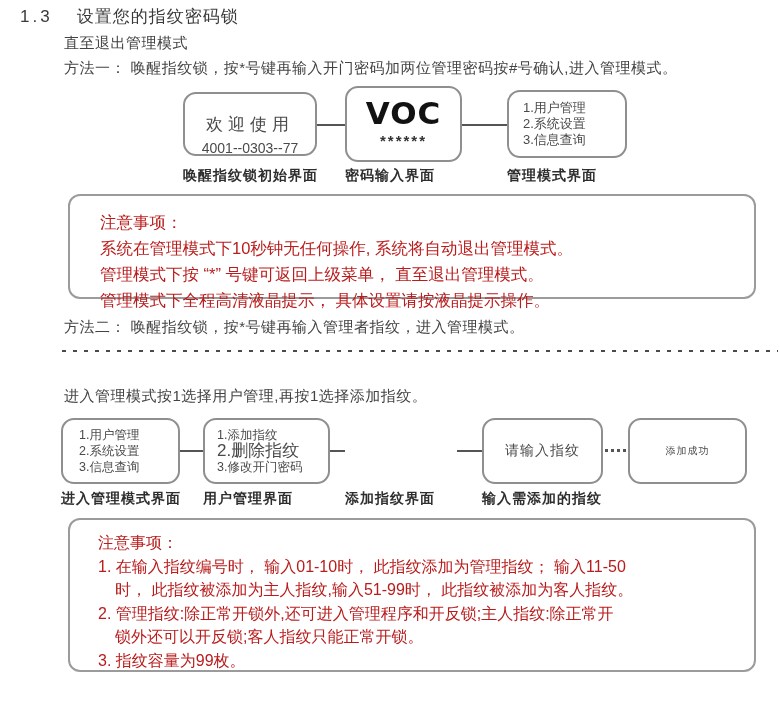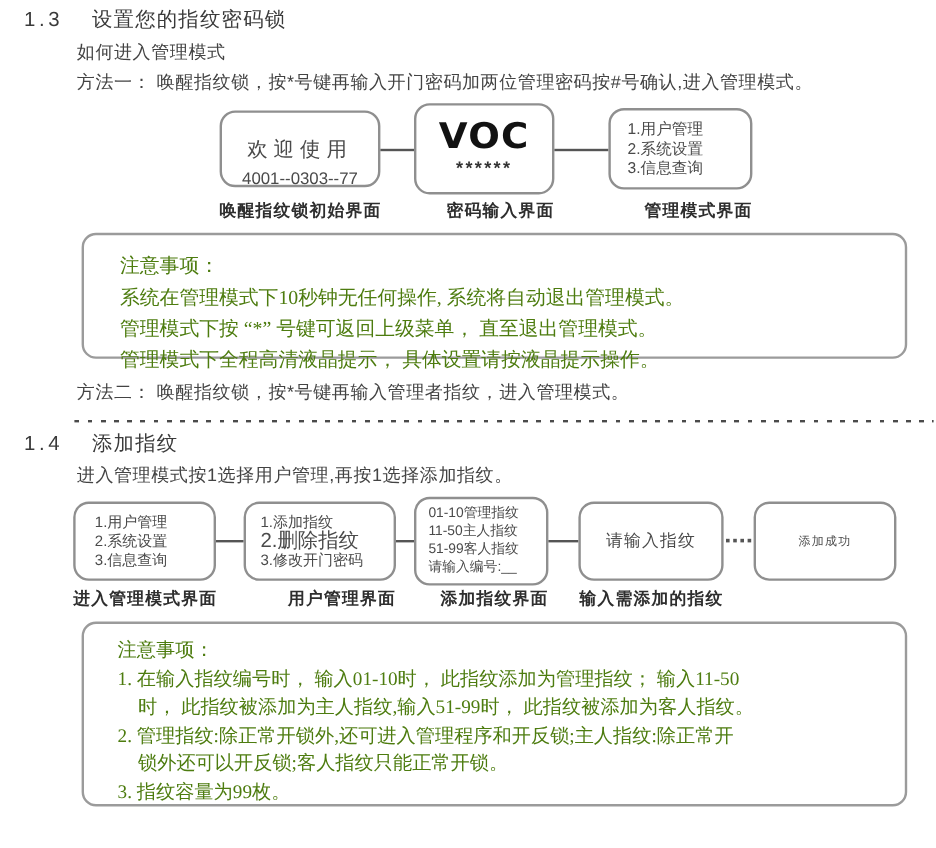--- a/index.html
+++ b/index.html
@@ -33,21 +33,21 @@
   }
   .flow-box.left-align { align-items: flex-start; }
   .fb-line { color: #4a4a4a; }
   .connector { position: absolute; border-top: 2px solid #555; }
   .connector.dotted { border-top: 3px dotted #555; }
   .box-label {
     position: absolute;
     font-size: 14px;
     font-weight: bold;
     color: #2e2e2e;
-    text-align: right;
+    text-align: left;
     letter-spacing: 1px;
     white-space: nowrap;
   }
 
   
   .voc-logo {
     font-family: "DejaVu Sans", sans-serif;
     font-weight: 900;
     font-size: 31px;
     line-height: 30px;
@@ -56,22 +56,22 @@
     transform: scaleY(0.95);
   }
   .voc-stars { font-size: 15px; font-weight: bold; letter-spacing: 2px; color: #333; margin-top: 3px; }
 
   
   .notes-box {
     position: absolute;
     border: 2px solid #9b9b9b;
     border-radius: 12px;
     background: #fff;
-    font-family: Liberation Serif, serif;
-    color: #4d7c0f;
+    font-family: Liberation Sans, sans-serif;
+    color: #b91c1c;
   }
   .notes-box .note-line { white-space: nowrap; }
   #notes1 { padding: 13px 10px 0 30px; font-size: 16.5px; line-height: 26px; }
   #notes2 { padding: 11px 10px 0 28px; font-size: 16px; line-height: 23.5px; }
   #notes2 .cont { padding-left: 17px; }
 
   .dash-sep {
     position: absolute;
     height: 2px;
     background-image: repeating-linear-gradient(to right, #4a4a4a 0 4px, transparent 4px 11px);
@@ -81,21 +81,21 @@
 </style>
 </head>
 <body>
 
 <div class="page">
 
   <div class="abs sec-head" style="left:20px; top:5px;">
     <span class="sec-num">1.3</span><span>设置您的指纹密码锁</span>
   </div>
 
-  <div class="abs body-line" style="left:64px; top:34px;">如何进入管理模式</div>
+  <div class="abs body-line" style="left:64px; top:34px;">直至退出管理模式</div>
   <div class="abs body-line" style="left:64px; top:59px;">方法一： 唤醒指纹锁，按*号键再输入开门密码加两位管理密码按#号确认,进入管理模式。</div>
 
   <div class="flow-box" style="left:183px; top:92px; width:134px; height:64px;">
     <div class="fb-line wide-ls" style="font-size:17px;">欢迎使用</div>
     <div class="fb-line" style="font-size:14px; margin-top:4px;">4001--0303--77</div>
   </div>
   <div class="connector" style="left:317px; top:124px; width:28px;"></div>
 
   <div class="flow-box" style="left:345px; top:86px; width:117px; height:76px;">
     <div class="voc-logo">VOC</div>
@@ -117,45 +117,36 @@
     <div class="note-line">注意事项：</div>
     <div class="note-line">系统在管理模式下10秒钟无任何操作, 系统将自动退出管理模式。</div>
     <div class="note-line">管理模式下按 “*” 号键可返回上级菜单， 直至退出管理模式。</div>
     <div class="note-line">管理模式下全程高清液晶提示， 具体设置请按液晶提示操作。</div>
   </div>
 
   <div class="abs body-line" style="left:64px; top:318px;">方法二： 唤醒指纹锁，按*号键再输入管理者指纹，进入管理模式。</div>
 
   <div class="dash-sep" style="left:62px; top:350px; width:716px;"></div>
 
-  <div class="abs sec-head" style="left:20px; top:358px;">
-    <span class="sec-num">1.4</span><span>添加指纹</span>
-  </div>
   <div class="abs body-line" style="left:64px; top:387px;">进入管理模式按1选择用户管理,再按1选择添加指纹。</div>
 
   <div class="flow-box left-align" style="left:61px; top:418px; width:119px; height:66px; padding-left:16px;">
     <div class="fb-line" style="font-size:12.5px; line-height:16px;">1.用户管理</div>
     <div class="fb-line" style="font-size:12.5px; line-height:16px;">2.系统设置</div>
     <div class="fb-line" style="font-size:12.5px; line-height:16px;">3.信息查询</div>
   </div>
   <div class="connector" style="left:180px; top:450px; width:23px;"></div>
 
   <div class="flow-box left-align" style="left:203px; top:418px; width:127px; height:66px; padding-left:12px;">
     <div class="fb-line" style="font-size:12.5px; line-height:16px;">1.添加指纹</div>
     <div class="fb-line" style="font-size:17px; line-height:16px;">2.删除指纹</div>
     <div class="fb-line" style="font-size:12.5px; line-height:16px;">3.修改开门密码</div>
   </div>
   <div class="connector" style="left:330px; top:450px; width:15px;"></div>
 
-  <div class="flow-box left-align" style="left:345px; top:414px; width:112px; height:74px; padding-left:10px;">
-    <div class="fb-line" style="font-size:11.5px; line-height:15px;">01-10管理指纹</div>
-    <div class="fb-line" style="font-size:11.5px; line-height:15px;">11-50主人指纹</div>
-    <div class="fb-line" style="font-size:11.5px; line-height:15px;">51-99客人指纹</div>
-    <div class="fb-line" style="font-size:11.5px; line-height:15px;">请输入编号:__</div>
-  </div>
   <div class="connector" style="left:457px; top:450px; width:25px;"></div>
 
   <div class="flow-box" style="left:482px; top:418px; width:121px; height:66px;">
     <div class="fb-line" style="font-size:14px; letter-spacing:1px;">请输入指纹</div>
   </div>
   <div class="connector dotted" style="left:605px; top:449px; width:21px;"></div>
 
   <div class="flow-box" style="left:628px; top:418px; width:119px; height:66px;">
     <div class="fb-line" style="font-size:10px; letter-spacing:1px;">添加成功</div>
   </div>

